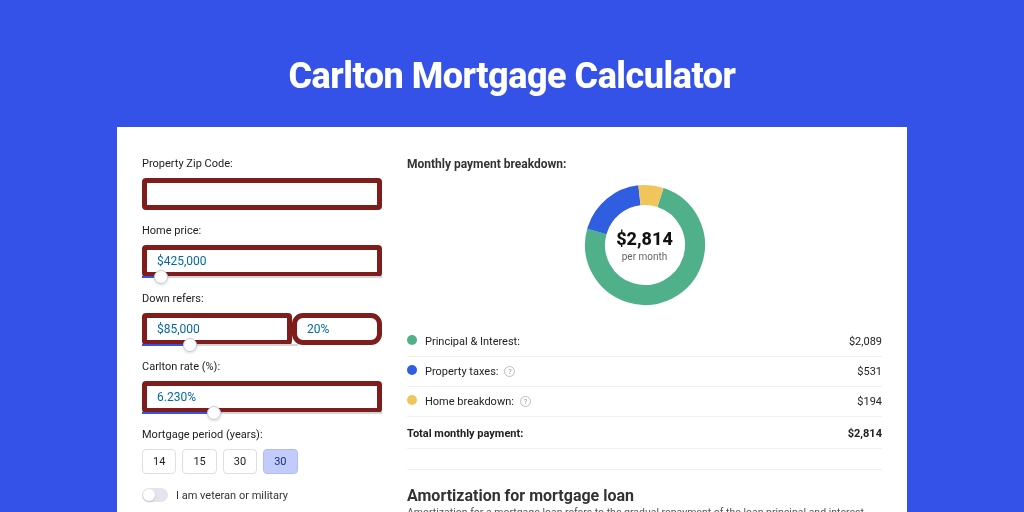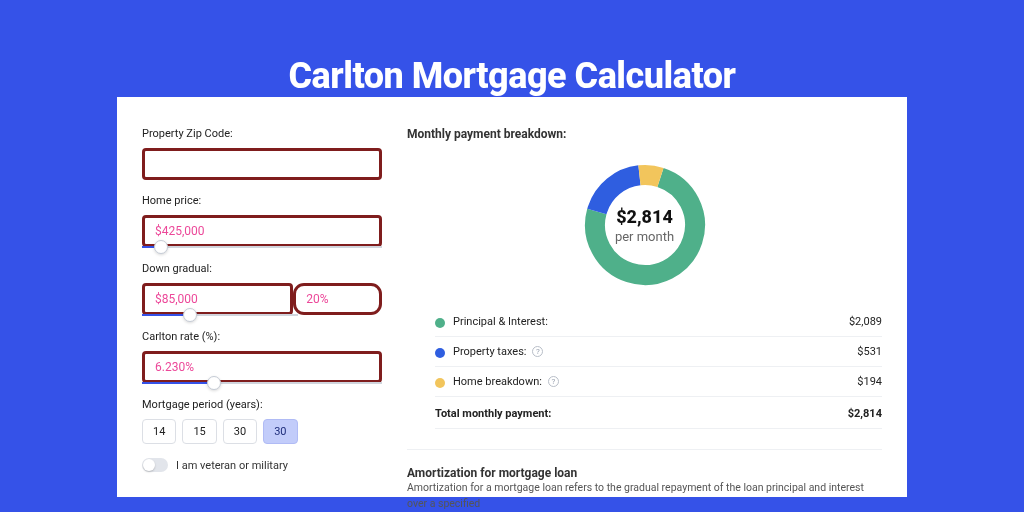--- a/index.html
+++ b/index.html
@@ -1,52 +1,52 @@
 <!DOCTYPE html>
 <html><head>
 <meta charset="utf-8">
 <style>
   * { box-sizing: border-box; margin: 0; padding: 0; font-family: -apple-system, BlinkMacSystemFont, "Segoe UI", Roboto, Helvetica, Arial, sans-serif; }
   body { width: 1024px; height: 512px; overflow: hidden; background: #3552e8; }
-  .page-title { text-align: center; color: #fff; font-size: 36px; font-weight: 800; padding-top: 55px; letter-spacing: -0.5px; }
+  .page-title { text-align: center; color: #fff; font-size: 36px; font-weight: 800; padding-top: 55px; padding-bottom: 30px; letter-spacing: -0.5px; }
   .card { background: #fff; margin: 0 auto; width: 790px; height: 400px; display: flex; padding: 30px 25px 0 25px; gap: 25px; }
   .left-col { width: 240px; flex-shrink: 0; font-size: 11px; color: #333; }
   .right-col { flex: 1; font-size: 11px; color: #333; }
   .form-label { display: block; margin-bottom: 8px; font-size: 11px; color: #222; }
-  .text-input { width: 100%; border: 3px solid #7f1d1d; border-radius: 4px; padding: 8px 10px; font-size: 12px; color: #ec4899; background: #fff; height: 32px; }
+  .text-input { width: 100%; border: 5px solid #7f1d1d; border-radius: 4px; padding: 8px 10px; font-size: 12px; color: #0369a1; background: #fff; height: 32px; }
   .group { margin-bottom: 14px; position: relative; }
   .slider-track { height: 2px; background: #d0d5dd; position: relative; margin-top: -1px; }
   .slider-fill { height: 2px; background: #3552e8; position: absolute; top: 0; left: 0; }
   .slider-thumb { width: 14px; height: 14px; border-radius: 50%; background: #fff; border: 1px solid #c6ccd6; box-shadow: 0 1px 3px rgba(0,0,0,0.15); position: absolute; top: -6px; transform: translateX(-50%); }
   .dual-row { display: flex; }
   .dual-row .text-input:first-child { flex: 2; }
   .dual-row .text-input:last-child { flex: 1; border-radius: 11px; }
   .period-row { display: flex; gap: 6px; }
   .period-btn { border: 1px solid #dcdfe5; border-radius: 4px; background: #fff; font-size: 11px; padding: 5px 10px; cursor: pointer; color: #222; }
   .period-btn.selected { background: #c2ccfa; border-color: #b0bbf5; color:#1e2d7a; }
   .toggle-row { display: flex; align-items: flex-end; gap: 8px; margin-top: 14px; }
   .toggle { width: 26px; height: 14px; border-radius: 10px; background: #e2e5eb; position: relative; }
   .toggle-knob { width: 12px; height: 12px; border-radius: 50%; background: #fff; position: absolute; top: 1px; left: 1px; box-shadow: 0 1px 2px rgba(0,0,0,0.2); }
-  .breakdown-title { font-weight: 700; font-size: 12px; margin-bottom: 20px; }
+  .breakdown-title { font-weight: 700; font-size: 12px; margin-bottom: 10px; }
   .donut-wrap { display: flex; justify-content: center; margin: 8px 0 18px 0; }
   .donut { width: 128px; height: 128px; position: relative; }
   .donut svg { transform: rotate(-72deg); }
   .donut-center { position: absolute; top: 0; left: 0; width: 100%; height: 100%; display: flex; flex-direction: column; align-items: center; justify-content: center; }
   .donut-amount { font-size: 18px; font-weight: 800; color: #111; }
-  .donut-sub { font-size: 13px; color: #666; margin-top: 2px; }
-  .bd-row { display: flex; align-items: flex-end; padding: 8px 0; border-bottom: 1px solid #eef0f3; margin-left: 28px; }
+  .donut-sub { font-size: 10px; color: #666; margin-top: 2px; }
+  .bd-row { display: flex; align-items: flex-start; padding: 8px 0; border-bottom: 1px solid #eef0f3; }
   .bd-row:last-of-type { border-bottom: none; }
   .dot { width: 10px; height: 10px; border-radius: 50%; margin-right: 8px; flex-shrink: 0; }
   .bd-label { flex: 1; font-size: 11px; color: #222; display:flex; align-items:center; gap:6px;}
   .bd-val { font-size: 11px; color: #222; }
   .bd-total .bd-label, .bd-total .bd-val { font-weight: 700; }
   .bd-total { padding-top: 10px; }
   .info-icon { width:11px; height:11px; border-radius:50%; border:1px solid #b8bec8; display:inline-flex; align-items:center; justify-content:center; font-size:8px; color:#97a0af; }
   .amort { margin-top: 20px; border-top: 1px solid #eef0f3; padding-top: 16px; }
-  .amort-title { font-weight: 700; font-size: 12px; }
+  .amort-title { font-weight: 700; font-size: 16px; }
   .amort-body { font-size: 10.5px; color: #555; line-height: 1.5; }
 </style>
 </head>
 <body>
 
 <h1 class="page-title">Carlton Mortgage Calculator</h1>
 
 <div class="card">
 
   <div class="left-col">
@@ -59,21 +59,21 @@
     <div class="group">
       <label class="form-label">Home price:</label>
       <input class="text-input" value="$425,000" style="">
       <div class="slider-track">
         <div class="slider-fill" style="width:8%"></div>
         <div class="slider-thumb" style="left:8%"></div>
       </div>
     </div>
 
     <div class="group">
-      <label class="form-label">Down gradual:</label>
+      <label class="form-label">Down refers:</label>
       <div class="dual-row">
         <input class="text-input" value="$85,000" style="">
         <input class="text-input" value="20%" style="">
       </div>
       <div class="slider-track" style="width:65%;">
         <div class="slider-fill" style="width:31%"></div>
         <div class="slider-thumb" style="left:31%"></div>
       </div>
     </div>
 

